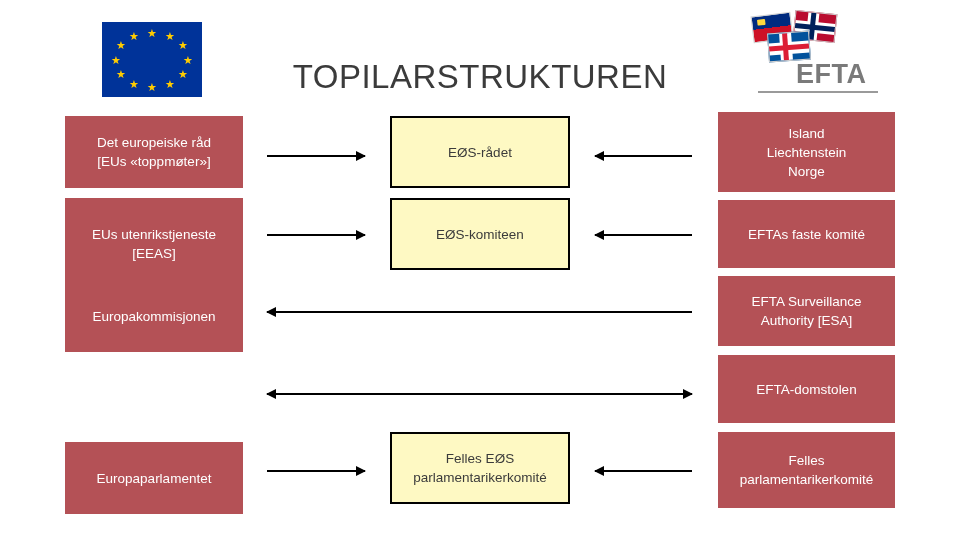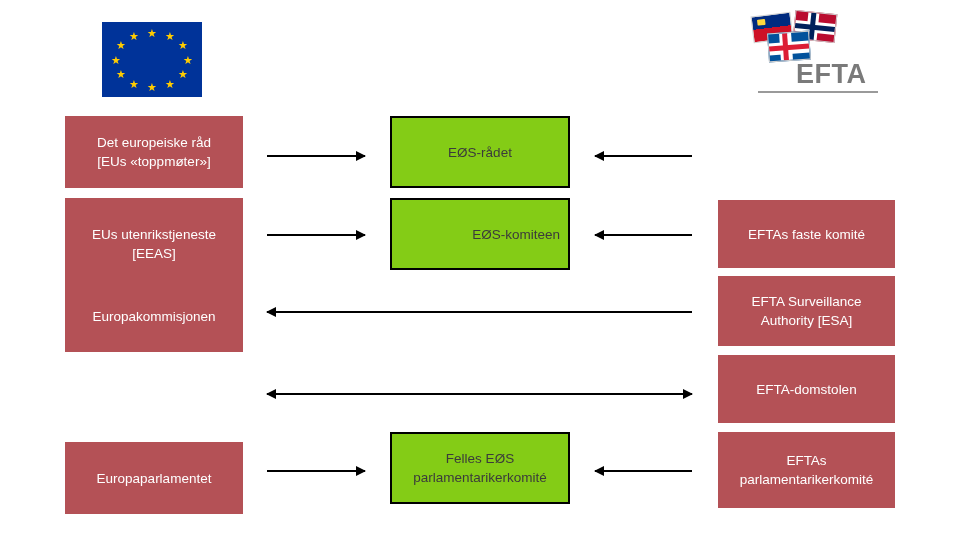--- a/index.html
+++ b/index.html
@@ -132,21 +132,21 @@
     text-align: center;
     font-size: 13.5px;
     line-height: 19px;
     padding: 4px 8px;
   }
   .box-red {
     background: #b45156;
     color: #ffffff;
   }
   .box-white {
-    background: #84cc16;
+    background: #fef9c3;
     color: #3b3b3b;
     border: 2px solid #000000;
   }
 
   
   .arrow {
     position: absolute;
     height: 2px;
     background: #000000;
   }
@@ -180,20 +180,21 @@
     <span class="star" style="left:81%;  top:69%;">★</span>
     <span class="star" style="left:68%;  top:82%;">★</span>
     <span class="star" style="left:50%;  top:86%;">★</span>
     <span class="star" style="left:32%;  top:82%;">★</span>
     <span class="star" style="left:19%;  top:69%;">★</span>
     <span class="star" style="left:14%;  top:50%;">★</span>
     <span class="star" style="left:19%;  top:31%;">★</span>
     <span class="star" style="left:32%;  top:18%;">★</span>
   </div>
 
+  <div class="title">TOPILARSTRUKTUREN</div>
 
   <div class="efta-logo">
     <div class="efta-flags">
       <div class="flag flag-li">
           <div class="crown"></div>
         </div>
       <div class="flag flag-no">
         <div class="cross-w-v"></div>
           <div class="cross-w-h"></div>
         <div class="cross-b-v"></div>
@@ -230,50 +231,57 @@
 
 
   <div class="box box-red" style="left:65px; top:442px; width:178px; height:72px;">
     <span>Europaparlamentet</span>
   </div>
 
   <div class="box box-white" style="left:390px; top:116px; width:180px; height:72px;">
     <span>EØS-rådet</span>
   </div>
 
-  <div class="box box-white" style="left:390px; top:198px; width:180px; height:72px;justify-content:flex-end;">
+  <div class="box box-white" style="left:390px; top:198px; width:180px; height:72px;">
     <span>EØS-komiteen</span>
   </div>
 
   <div class="box box-white" style="left:390px; top:432px; width:180px; height:72px;align-items:center;">
     <span>
       <span>Felles EØS</span><br>
       <span>parlamentarikerkomité</span>
     </span>
   </div>
 
+  <div class="box box-red" style="left:718px; top:112px; width:177px; height:80px;">
+    <span>
+      <span>Island</span><br>
+      <span>Liechtenstein</span><br>
+      <span>Norge</span>
+    </span>
+  </div>
 
   <div class="box box-red" style="left:718px; top:200px; width:177px; height:68px;">
     <span>EFTAs faste komité</span>
   </div>
 
   <div class="box box-red" style="left:718px; top:276px; width:177px; height:70px;">
     <span>
       <span>EFTA Surveillance</span><br>
       <span>Authority [ESA]</span>
     </span>
   </div>
 
   <div class="box box-red" style="left:718px; top:355px; width:177px; height:68px;">
     <span>EFTA-domstolen</span>
   </div>
 
   <div class="box box-red" style="left:718px; top:432px; width:177px; height:76px;">
     <span>
-      <span>EFTAs</span><br>
+      <span>Felles</span><br>
       <span>parlamentarikerkomité</span>
     </span>
   </div>
 
   <div class="arrow right" style="left:267px; top:155px; width:98px;">
       <span class="head"></span>
     </div>
   <div class="arrow left" style="left:595px; top:155px; width:97px;">
       <span class="head"></span>
     </div>

